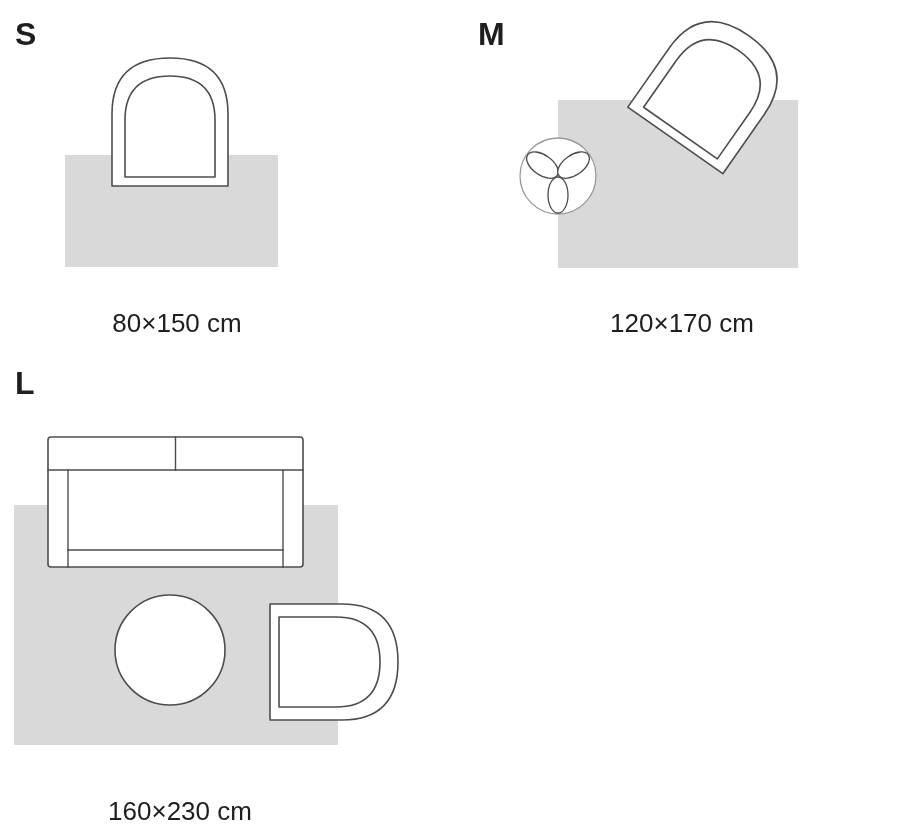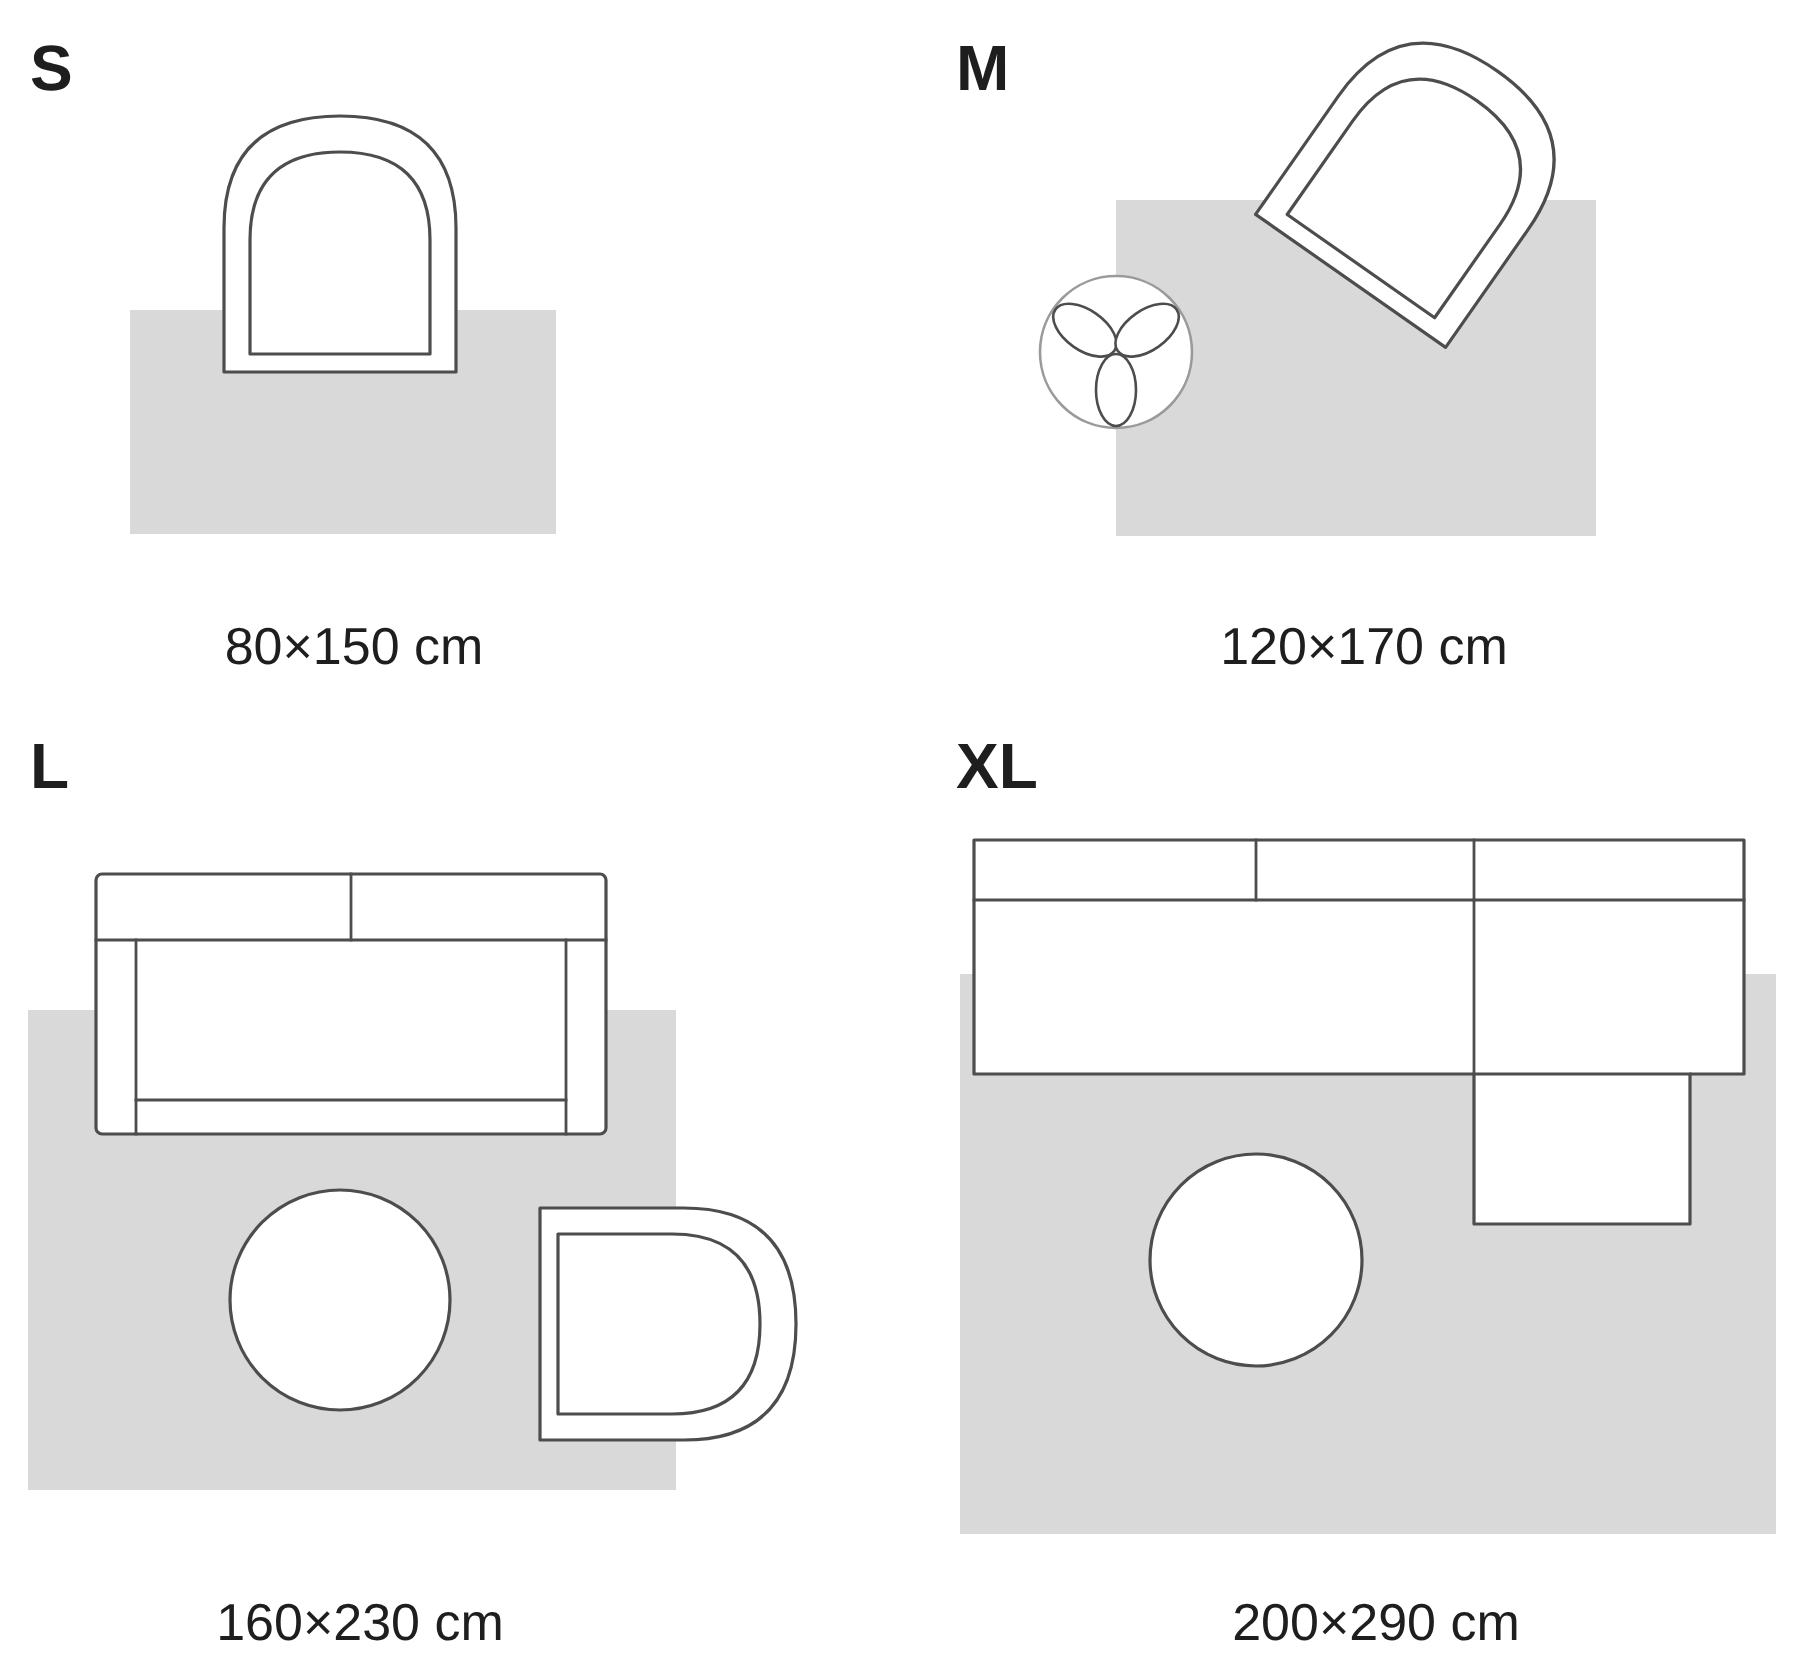--- a/index.html
+++ b/index.html
@@ -81,30 +81,14 @@
       </g>
       <circle class="furn" cx="170" cy="300" r="55"></circle>
       <g transform="translate(334,312) rotate(90)">
         <path class="furn" d="M-58 64 L-58 -8 Q-58 -64 0 -64 Q58 -64 58 -8 L58 64 Z"></path>
         <path class="furn" d="M-45 55 L-45 -2 Q-45 -46 0 -46 Q45 -46 45 -2 L45 55 Z"></path>
       </g>
       <text class="caption" x="180" y="470" text-anchor="middle">160×230 cm</text>
     </svg>
   </section>
 
-  <section class="panel">
-    <svg width="450" height="490" viewBox="0 0 450 490">
-      <text class="letter" x="28" y="44">XL</text>
-      <rect class="rug" x="30" y="137" width="408" height="280"></rect>
-      <g>
-        <path class="furn" d="M37 70 H422 V187 H395 V262 H287 V187 H37 Z"></path>
-        <line class="ln" x1="37" y1="100" x2="422" y2="100"></line>
-        <line class="ln" x1="178" y1="70" x2="178" y2="100"></line>
-        <line class="ln" x1="287" y1="70" x2="287" y2="100"></line>
-        <line class="ln" x1="287" y1="100" x2="287" y2="187"></line>
-        <line class="ln" x1="287" y1="187" x2="395" y2="187"></line>
-      </g>
-      <circle class="furn" cx="178" cy="280" r="53"></circle>
-      <text class="caption" x="238" y="470" text-anchor="middle">200×290 cm</text>
-    </svg>
-  </section>
 
 </main>
 
 </body></html>

